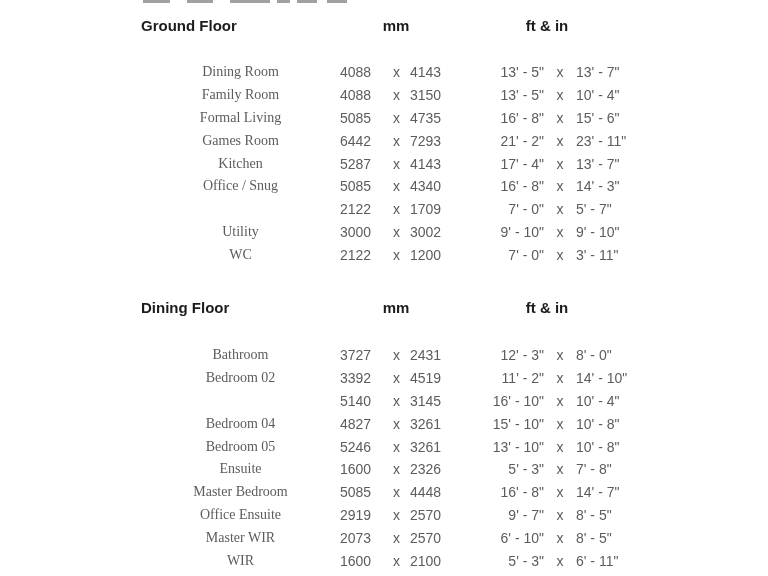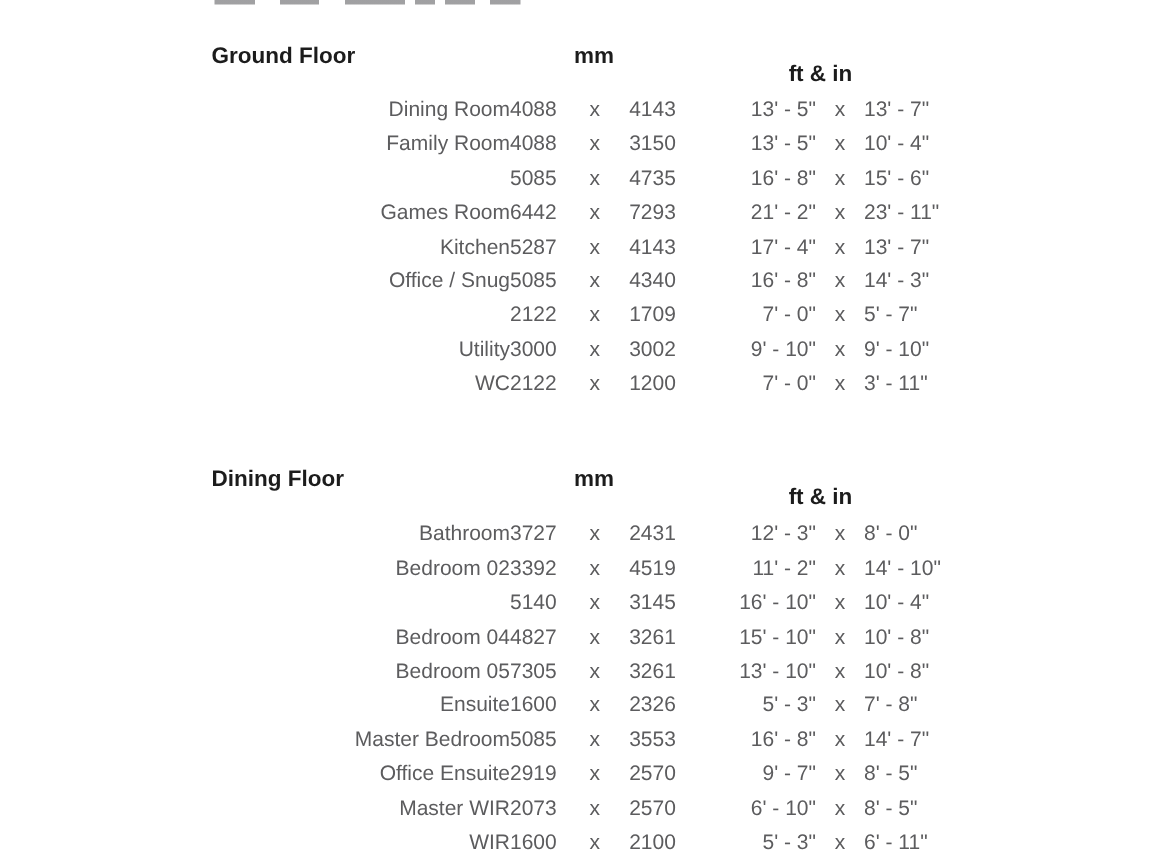--- a/index.html
+++ b/index.html
@@ -30,32 +30,32 @@
   }
 
   .hdr-row {
     position:absolute; left:141px; width:525px; height:17px;
     font-size:15px; font-weight:700; color:#1c1c1c;
   }
   .hdr-row.first  { top:17px; }
   .hdr-row.second { top:299px; }
   .h-title { grid-column:1; justify-self:start; }
   .h-mm    { grid-column:2 / 5; justify-self:center; position:relative; left:-4px; }
-  .h-ft    { grid-column:5 / 8; justify-self:center; position:relative; left:-16px;margin-top:24px; }
+  .h-ft    { grid-column:5 / 8; justify-self:center; position:relative; left:-16px; }
 
   .rows { position:absolute; left:141px; width:525px; }
   .rows.first  { top:61px; }
   .rows.second { top:344px; }
 
   .row { height:22.8px; font-size:14px; color:#5c5c5e; }
   .cell { white-space:nowrap; }
-  .c-name { grid-column:1; text-align:right; }
+  .c-name { grid-column:1; text-align:center;font-family:Liberation Serif, serif; }
   .c-mmw  { grid-column:2; text-align:left; }
   .c-x1   { grid-column:3; text-align:center; }
-  .c-mmh  { grid-column:4; text-align:center; }
+  .c-mmh  { grid-column:4; text-align:left; }
   .c-ftw  { grid-column:5; text-align:right; }
   .c-x2   { grid-column:6; text-align:center; }
   .c-fth  { grid-column:7; text-align:left; }
 </style>
 </head>
 <body>
 
 <div class="sheet">
 
   <div class="remnant"></div>
@@ -81,20 +81,21 @@
     <span class="cell c-name">Family Room</span>
     <span class="cell c-mmw">4088</span>
     <span class="cell c-x1">x</span>
     <span class="cell c-mmh">3150</span>
     <span class="cell c-ftw">13' - 5"</span>
     <span class="cell c-x2">x</span>
     <span class="cell c-fth">10' - 4"</span>
   </div>
 
   <div class="row grid">
+    <span class="cell c-name">Formal Living</span>
     <span class="cell c-mmw">5085</span>
     <span class="cell c-x1">x</span>
     <span class="cell c-mmh">4735</span>
     <span class="cell c-ftw">16' - 8"</span>
     <span class="cell c-x2">x</span>
     <span class="cell c-fth">15' - 6"</span>
   </div>
 
   <div class="row grid">
     <span class="cell c-name">Games Room</span>
@@ -197,21 +198,21 @@
     <span class="cell c-mmw">4827</span>
     <span class="cell c-x1">x</span>
     <span class="cell c-mmh">3261</span>
     <span class="cell c-ftw">15' - 10"</span>
     <span class="cell c-x2">x</span>
     <span class="cell c-fth">10' - 8"</span>
   </div>
 
   <div class="row grid">
     <span class="cell c-name">Bedroom 05</span>
-    <span class="cell c-mmw">7305</span>
+    <span class="cell c-mmw">5246</span>
     <span class="cell c-x1">x</span>
     <span class="cell c-mmh">3261</span>
     <span class="cell c-ftw">13' - 10"</span>
     <span class="cell c-x2">x</span>
     <span class="cell c-fth">10' - 8"</span>
   </div>
 
   <div class="row grid">
     <span class="cell c-name">Ensuite</span>
     <span class="cell c-mmw">1600</span>
@@ -219,21 +220,21 @@
     <span class="cell c-mmh">2326</span>
     <span class="cell c-ftw">5' - 3"</span>
     <span class="cell c-x2">x</span>
     <span class="cell c-fth">7' - 8"</span>
   </div>
 
   <div class="row grid">
     <span class="cell c-name">Master Bedroom</span>
     <span class="cell c-mmw">5085</span>
     <span class="cell c-x1">x</span>
-    <span class="cell c-mmh">3553</span>
+    <span class="cell c-mmh">4448</span>
     <span class="cell c-ftw">16' - 8"</span>
     <span class="cell c-x2">x</span>
     <span class="cell c-fth">14' - 7"</span>
   </div>
 
   <div class="row grid">
     <span class="cell c-name">Office Ensuite</span>
     <span class="cell c-mmw">2919</span>
     <span class="cell c-x1">x</span>
     <span class="cell c-mmh">2570</span>

